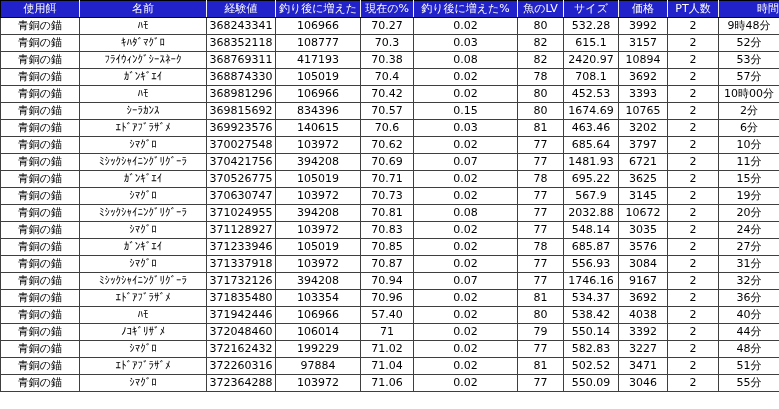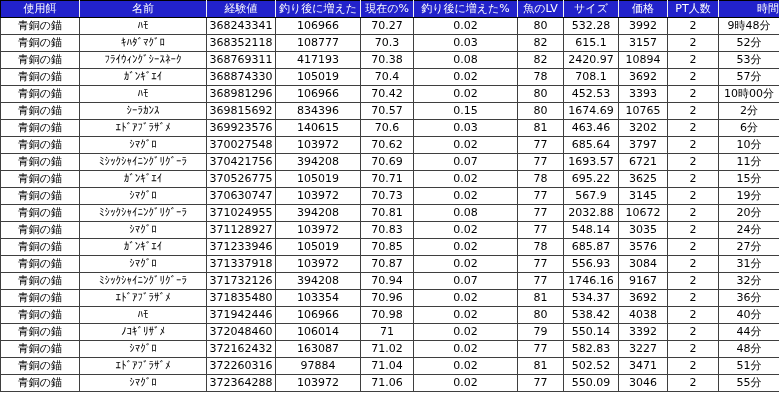--- a/index.html
+++ b/index.html
@@ -202,21 +202,21 @@
           <td>10分</td>
         </tr>
         <tr>
           <td>青銅の錨</td>
           <td>ﾐｼｯｸｼｬｲﾆﾝｸﾞﾘｸﾞｰﾗ</td>
           <td>370421756</td>
           <td>394208</td>
           <td>70.69</td>
           <td>0.07</td>
           <td>77</td>
-          <td>1693.57</td>
+          <td>1481.93</td>
           <td>6721</td>
           <td>2</td>
           <td>11分</td>
         </tr>
         <tr>
           <td>青銅の錨</td>
           <td>ｶﾞﾝｷﾞｴｲ</td>
           <td>370526775</td>
           <td>105019</td>
           <td>70.71</td>
@@ -316,21 +316,21 @@
           <td>534.37</td>
           <td>3692</td>
           <td>2</td>
           <td>36分</td>
         </tr>
         <tr>
           <td>青銅の錨</td>
           <td>ﾊﾓ</td>
           <td>371942446</td>
           <td>106966</td>
-          <td>70.98</td>
+          <td>57.40</td>
           <td>0.02</td>
           <td>80</td>
           <td>538.42</td>
           <td>4038</td>
           <td>2</td>
           <td>40分</td>
         </tr>
         <tr>
           <td>青銅の錨</td>
           <td>ﾉｺｷﾞﾘｻﾞﾒ</td>
@@ -341,21 +341,21 @@
           <td>79</td>
           <td>550.14</td>
           <td>3392</td>
           <td>2</td>
           <td>44分</td>
         </tr>
         <tr>
           <td>青銅の錨</td>
           <td>ｼﾏｸﾞﾛ</td>
           <td>372162432</td>
-          <td>163087</td>
+          <td>199229</td>
           <td>71.02</td>
           <td>0.02</td>
           <td>77</td>
           <td>582.83</td>
           <td>3227</td>
           <td>2</td>
           <td>48分</td>
         </tr>
         <tr>
           <td>青銅の錨</td>

